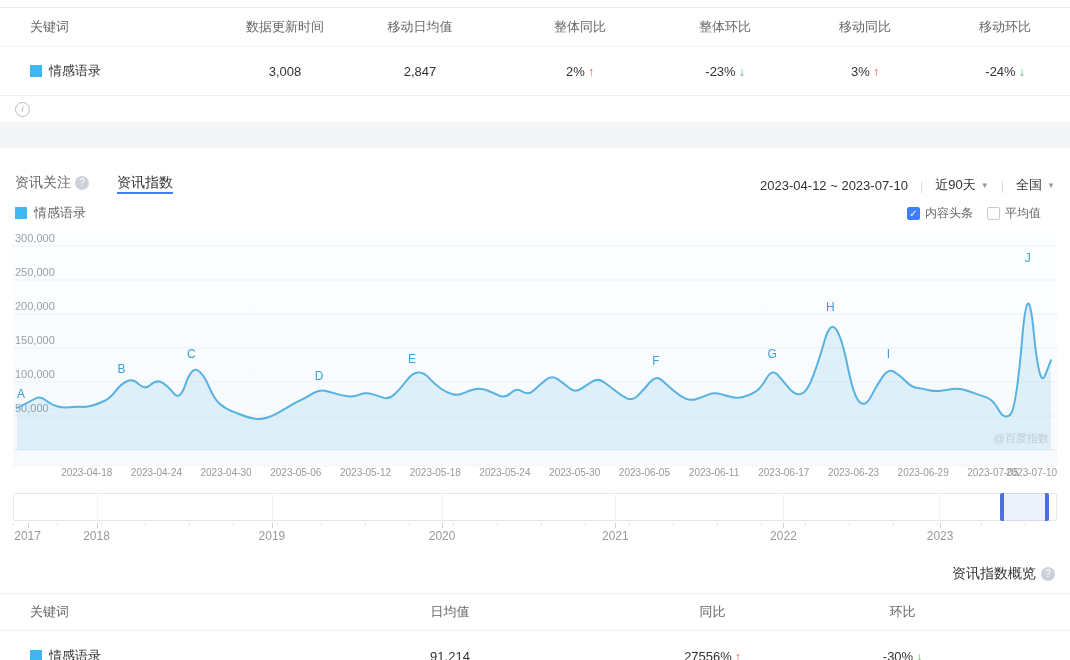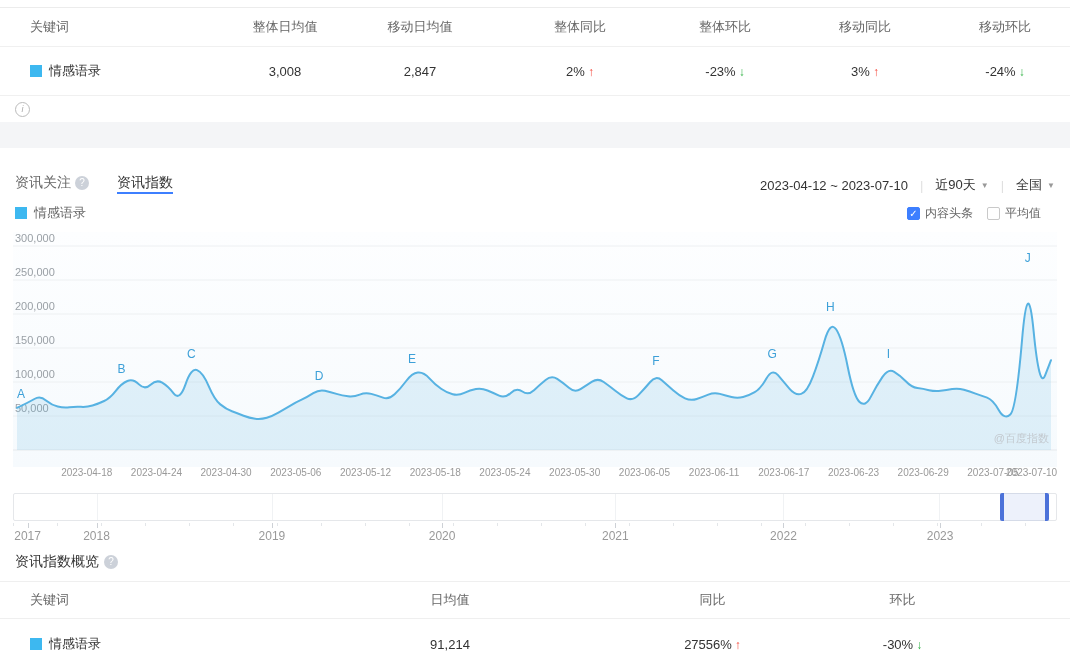--- a/index.html
+++ b/index.html
@@ -55,32 +55,32 @@
   .yearline{position:absolute;top:0;bottom:0;width:1px;background:#f0f2f4;}
   .selection{position:absolute;top:-1px;bottom:-1px;left:94.6%;width:4.7%;
     background:rgba(79,116,217,0.10);border-left:4px solid #4c72d9;border-right:4px solid #4c72d9;
     box-sizing:border-box;border-radius:2px;cursor:ew-resize;}
   .years{position:relative;height:22px;margin:2px 13px 0;text-decoration:underline;}
   .minor-ticks{position:absolute;left:0;right:0;top:0;height:3px;
     background:repeating-linear-gradient(to right,#e3e6e9 0 1px,transparent 1px 44px);}
   .ytick{position:absolute;top:0;width:1px;height:5px;background:#cdd1d6;}
   .ylabel{position:absolute;top:6px;transform:translateX(-50%);font-size:12px;color:#999;}
   
-  .sec-title{margin:6px 15px 0;height:22px;display:flex;align-items:center;gap:5px;font-size:14px;color:#333;}
+  .sec-title{margin:18px 15px 0;height:22px;display:flex;align-items:center;gap:5px;font-size:14px;color:#333;justify-content:flex-end;}
   .row4{display:grid;grid-template-columns:280px 340px 185px 195px 70px;align-items:center;}
   .o-head{height:36px;margin-top:8px;border-top:1px solid #efefef;border-bottom:1px solid #efefef;color:#666;}
   .o-row{height:50px;}
 </style>
 </head>
 <body>
 
 <section class="top-table">
   <div class="row7 t-head">
     <div class="cell kw">关键词</div>
-    <div class="cell c">整体日均值</div>
+    <div class="cell c">数据更新时间</div>
     <div class="cell c">移动日均值</div>
     <div class="cell c">整体同比</div>
     <div class="cell c">整体环比</div>
     <div class="cell c">移动同比</div>
     <div class="cell c">移动环比</div>
   </div>
   <div class="row7 t-row">
     <div class="cell kw">
       <span class="sq"></span>
       <span>情感语录</span>

